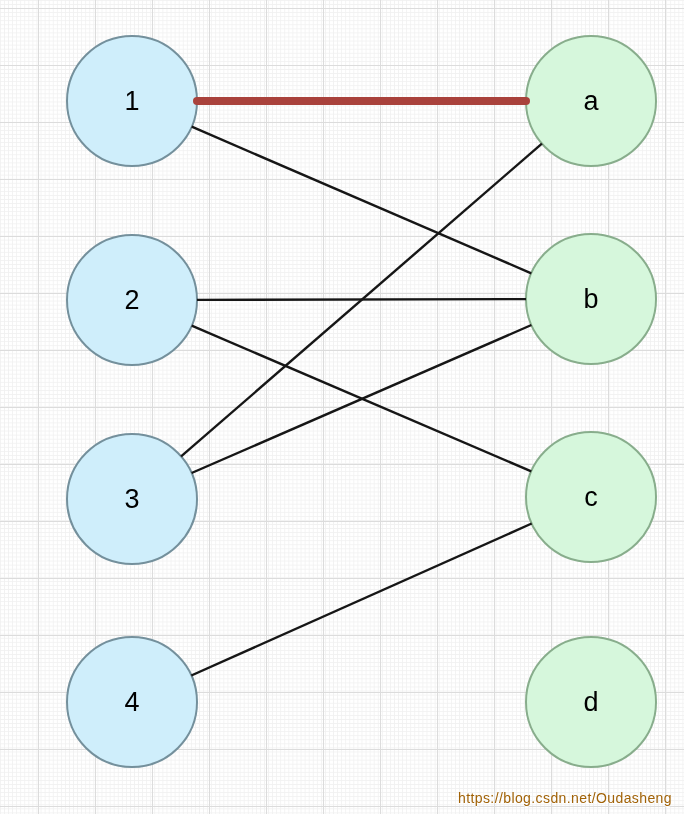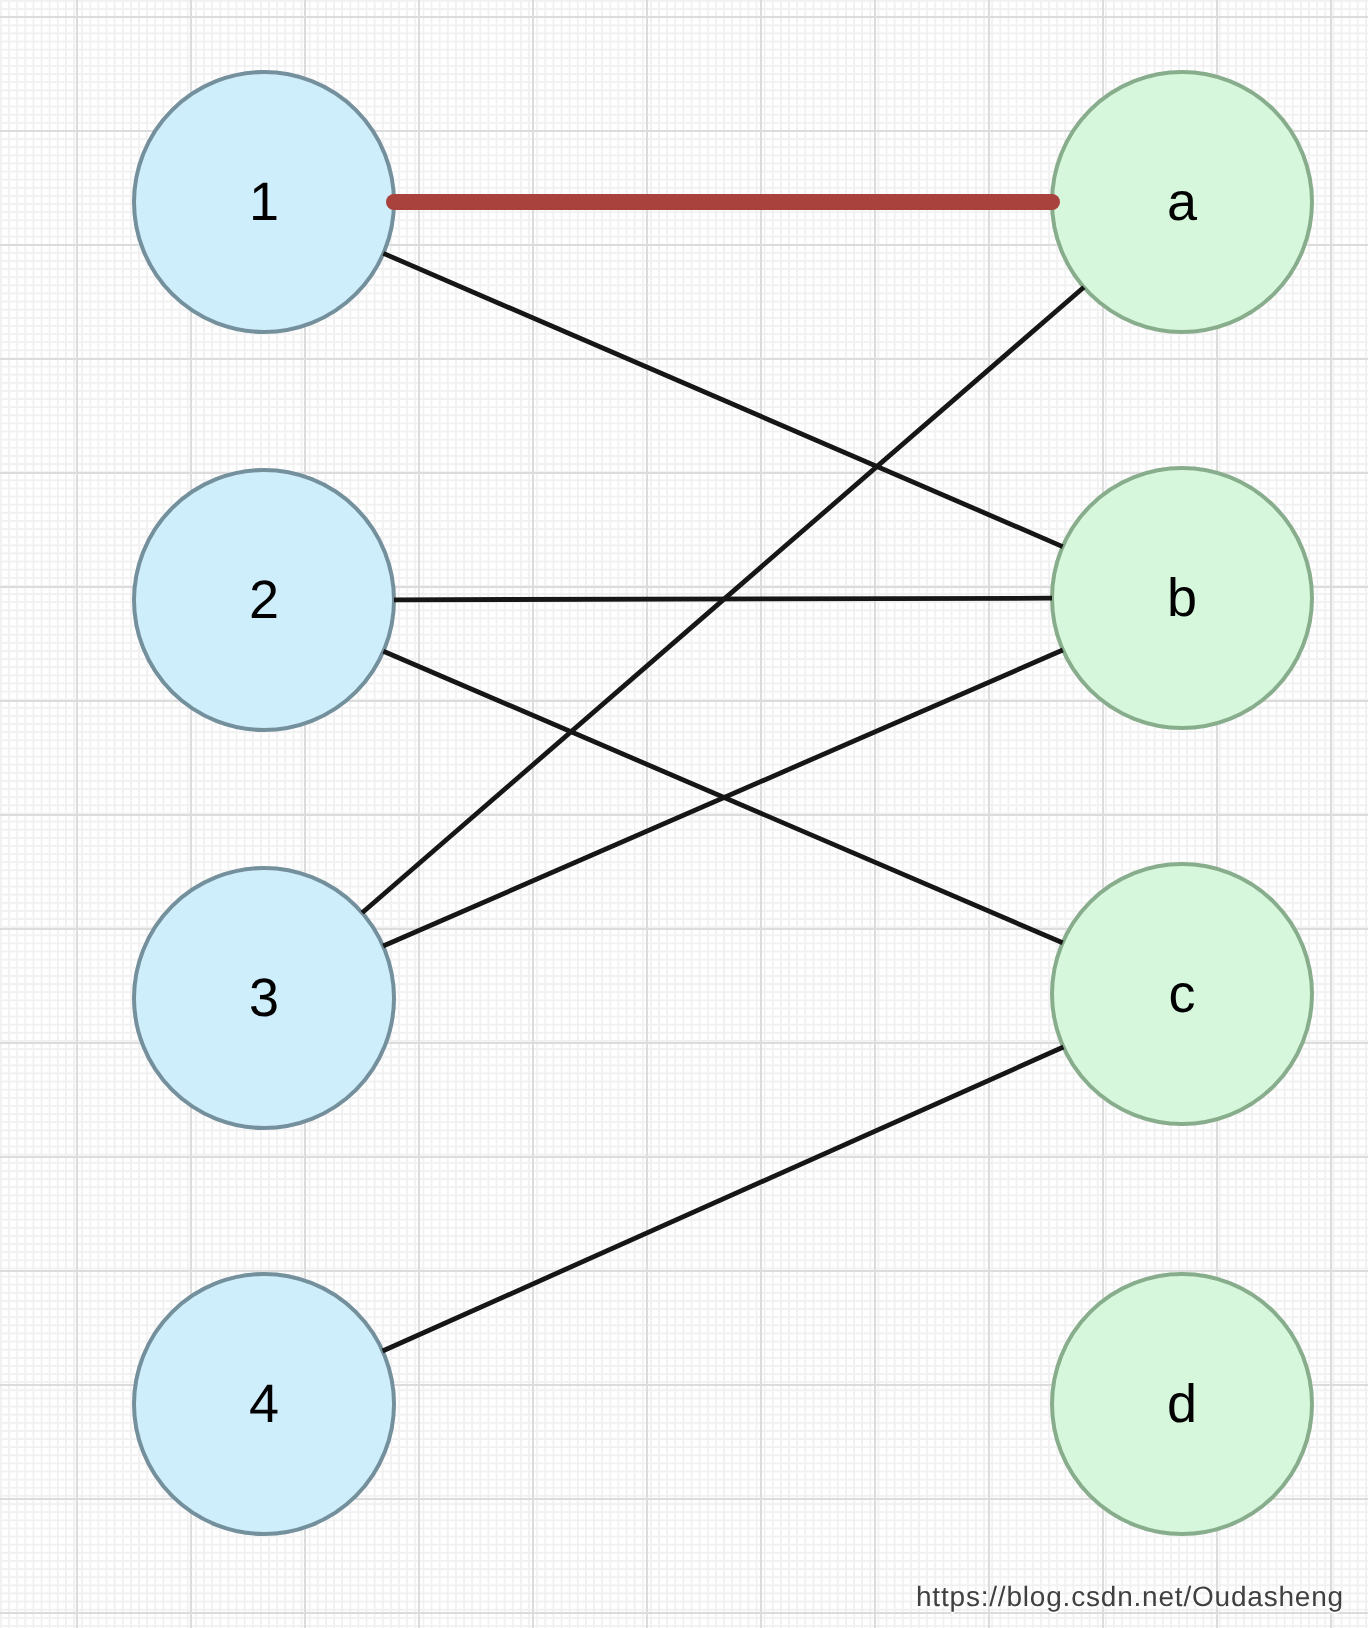--- a/index.html
+++ b/index.html
@@ -88,13 +88,13 @@
       <line x1="197.0" y1="101.0" x2="526.0" y2="101.0" stroke="#a9423c" stroke-width="8" stroke-linecap="round"></line>
       <line x1="191.7" y1="126.7" x2="531.3" y2="273.3" stroke="#161616" stroke-width="2.4" stroke-linecap="butt"></line>
       <line x1="197.0" y1="299.9" x2="526.0" y2="299.1" stroke="#161616" stroke-width="2.4" stroke-linecap="butt"></line>
       <line x1="191.7" y1="325.6" x2="531.3" y2="471.4" stroke="#161616" stroke-width="2.4" stroke-linecap="butt"></line>
       <line x1="181.1" y1="456.4" x2="541.9" y2="143.6" stroke="#161616" stroke-width="2.4" stroke-linecap="butt"></line>
       <line x1="191.6" y1="473.0" x2="531.4" y2="325.0" stroke="#161616" stroke-width="2.4" stroke-linecap="butt"></line>
       <line x1="191.3" y1="675.5" x2="531.7" y2="523.5" stroke="#161616" stroke-width="2.4" stroke-linecap="butt"></line>
     </g>
 </svg>
 
-<div class="watermark" style="color: #404040;">https://blog.csdn.net/Oudasheng</div>
+<div class="watermark" style="color: #a16207;">https://blog.csdn.net/Oudasheng</div>
 
 </body></html>

